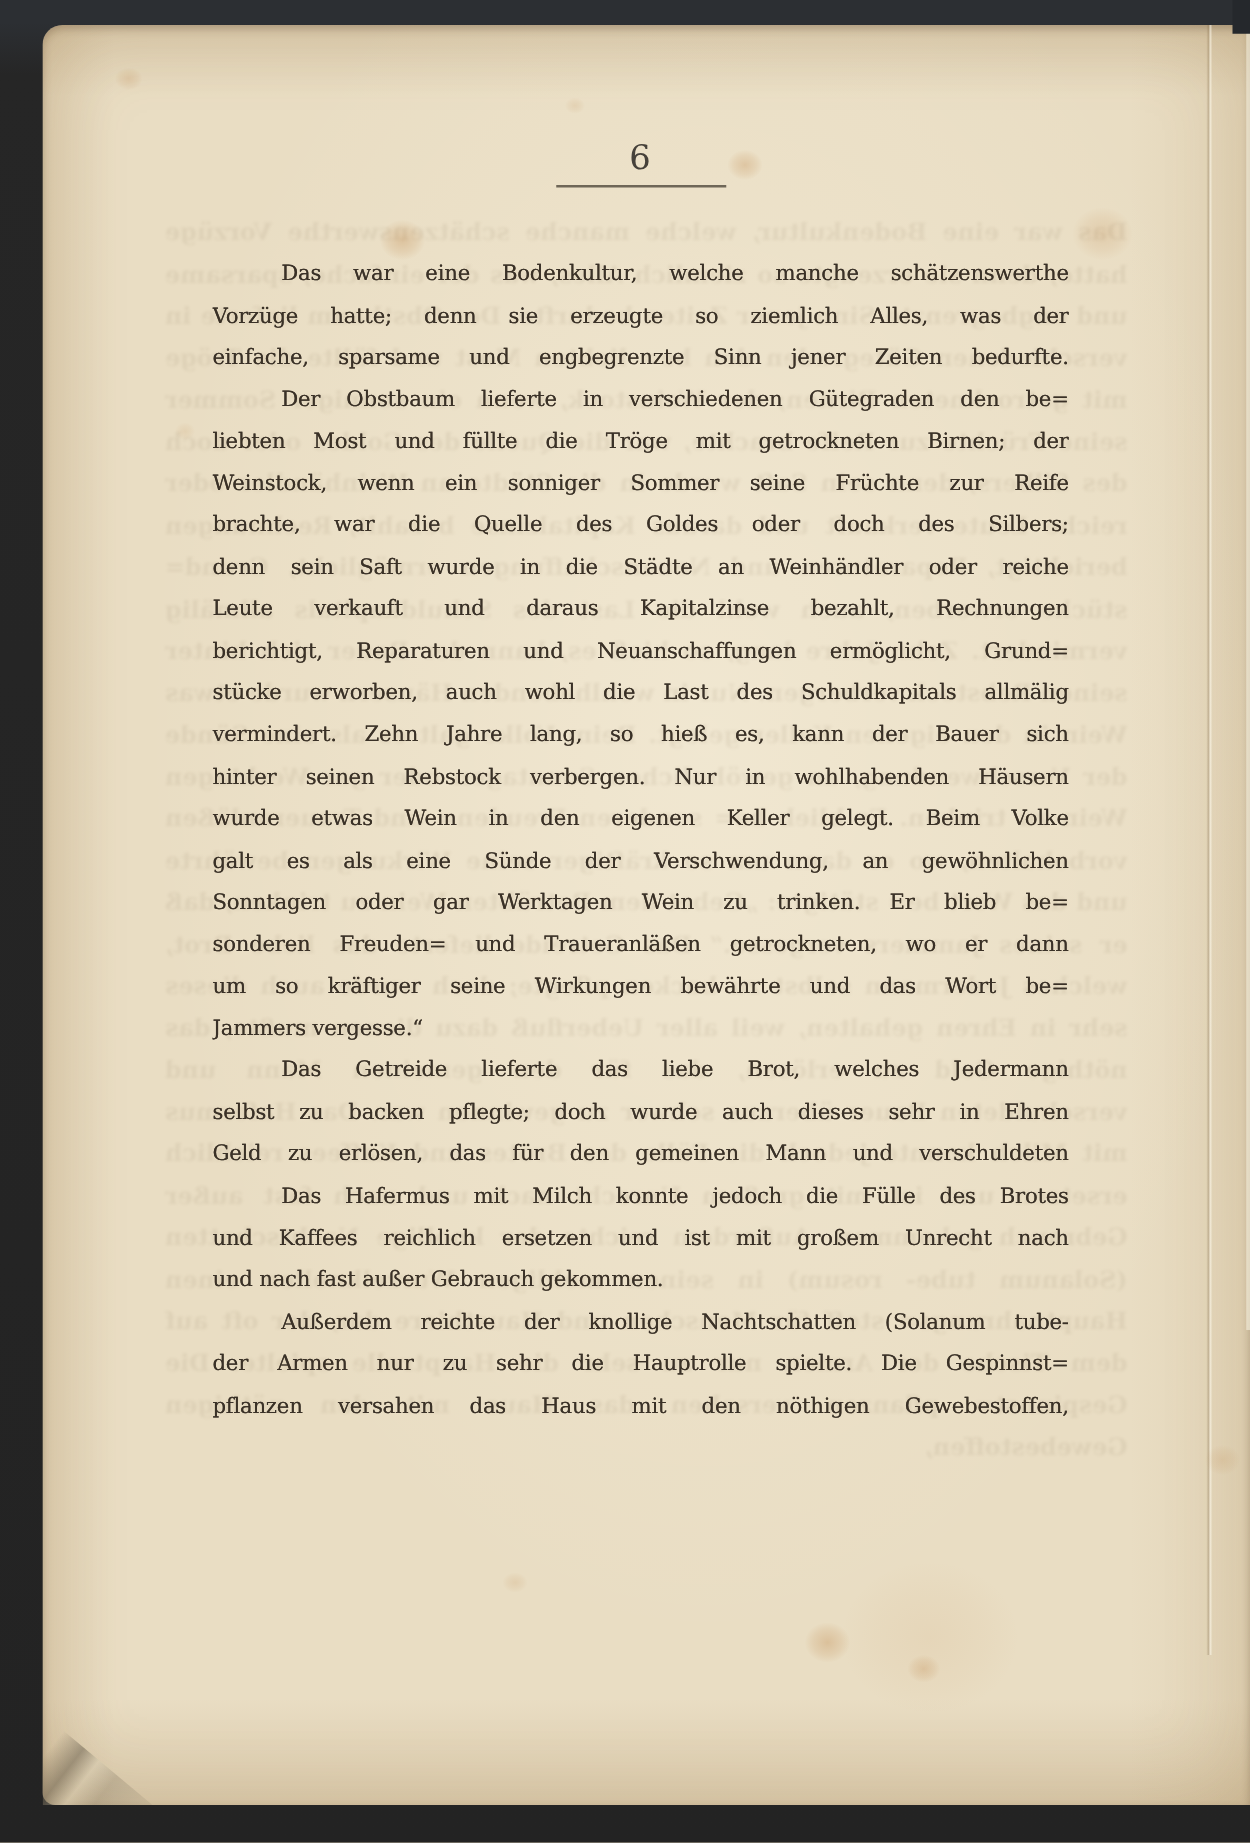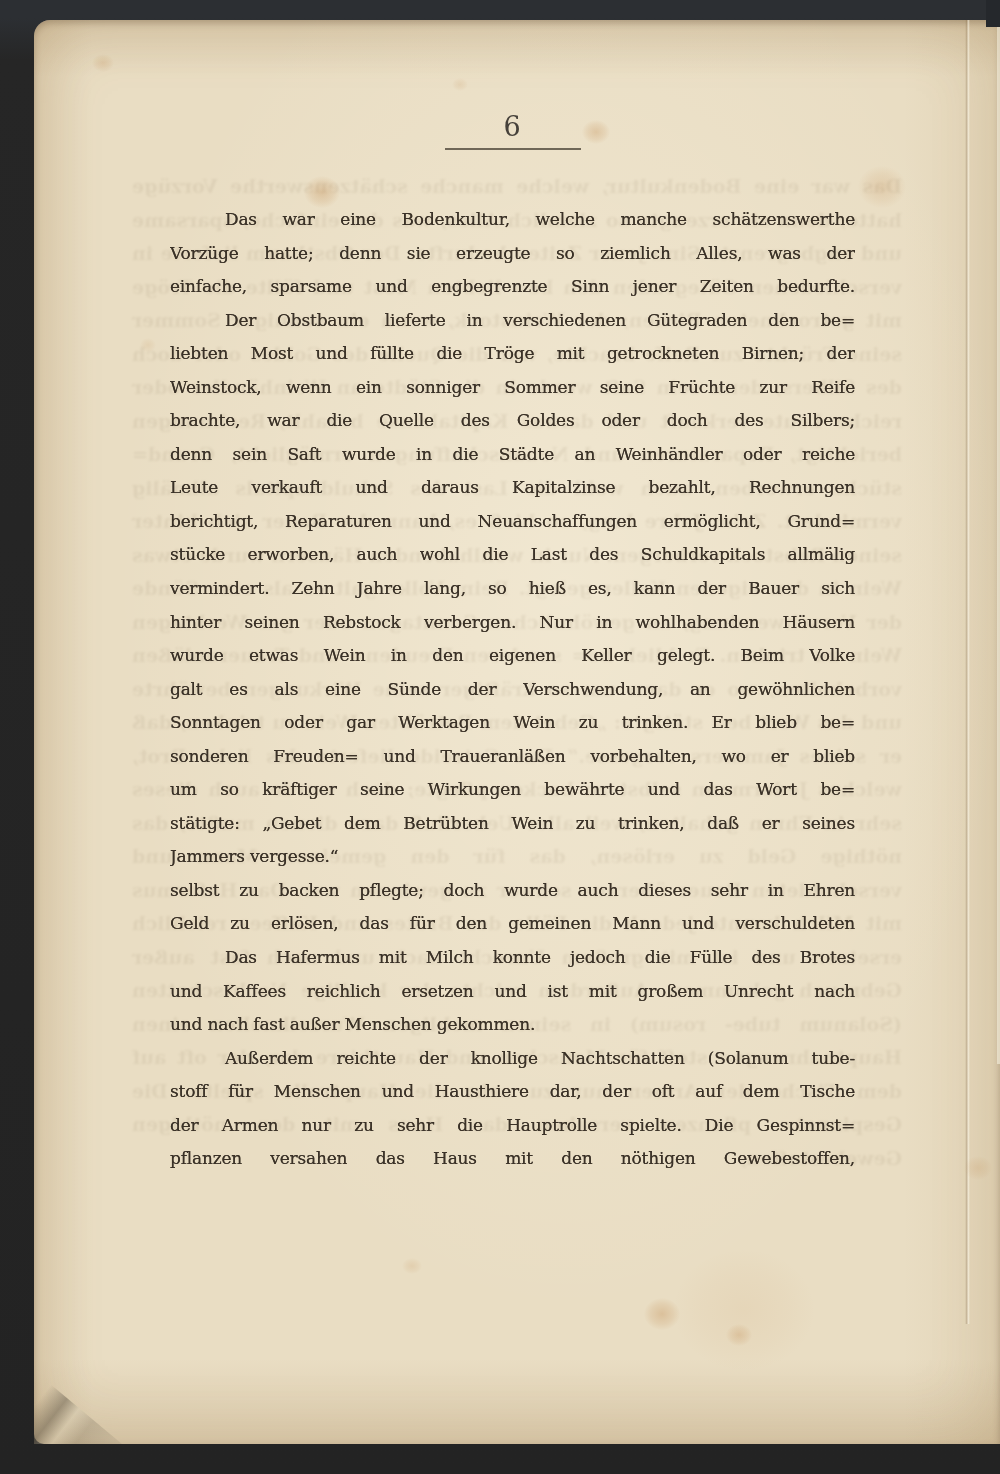--- a/index.html
+++ b/index.html
@@ -93,31 +93,30 @@
           <div class="line">brachte, war die Quelle des Goldes oder doch des Silbers;</div>
           <div class="line">denn sein Saft wurde in die Städte an Weinhändler oder reiche</div>
           <div class="line">Leute verkauft und daraus Kapitalzinse bezahlt, Rechnungen</div>
           <div class="line">berichtigt, Reparaturen und Neuanschaffungen ermöglicht, Grund=</div>
           <div class="line">stücke erworben, auch wohl die Last des Schuldkapitals allmälig</div>
           <div class="line">vermindert. Zehn Jahre lang, so hieß es, kann der Bauer sich</div>
           <div class="line">hinter seinen Rebstock verbergen. Nur in wohlhabenden Häusern</div>
           <div class="line">wurde etwas Wein in den eigenen Keller gelegt. Beim Volke</div>
           <div class="line">galt es als eine Sünde der Verschwendung, an gewöhnlichen</div>
           <div class="line">Sonntagen oder gar Werktagen Wein zu trinken. Er blieb be=</div>
-          <div class="line">sonderen Freuden= und Traueranläßen vorbehalten, wo er blieb</div>
+          <div class="line">sonderen Freuden= und Traueranläßen getrockneten, wo er dann</div>
           <div class="line">um so kräftiger seine Wirkungen bewährte und das Wort be=</div>
-          <div class="line">stätigte: „Gebet dem Betrübten Wein zu trinken, daß er seines</div>
           <div class="line end">Jammers vergesse.“</div>
+          <div class="line indent">Das Getreide lieferte das liebe Brot, welches Jedermann</div>
           <div class="line">selbst zu backen pflegte; doch wurde auch dieses sehr in Ehren</div>
           <div class="line">Geld zu erlösen, das für den gemeinen Mann und verschuldeten</div>
           <div class="line indent">Das Hafermus mit Milch konnte jedoch die Fülle des Brotes</div>
           <div class="line">und Kaffees reichlich ersetzen und ist mit großem Unrecht nach</div>
-          <div class="line end">und nach fast außer Menschen gekommen.</div>
+          <div class="line end">und nach fast außer Gebrauch gekommen.</div>
           <div class="line indent">Außerdem reichte der knollige Nachtschatten (Solanum tube-</div>
-          <div class="line">stoff für Menschen und Hausthiere dar, der oft auf dem Tische</div>
           <div class="line">der Armen nur zu sehr die Hauptrolle spielte. Die Gespinnst=</div>
           <div class="line">pflanzen versahen das Haus mit den nöthigen Gewebestoffen,</div>
         </div>
     </div>
 
     <div class="crease"></div>
     <div class="edge-strip"></div>
 
     <div>
       <div class="spot" style="left:270px;top:156px;width:36px;height:32px;opacity:.55"></div>

